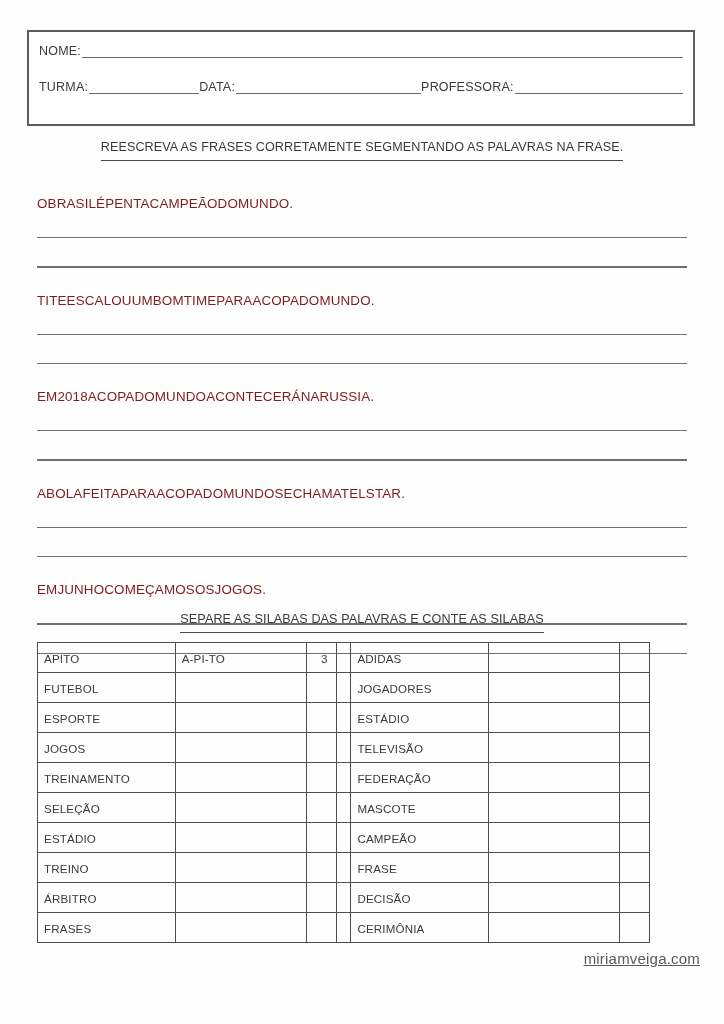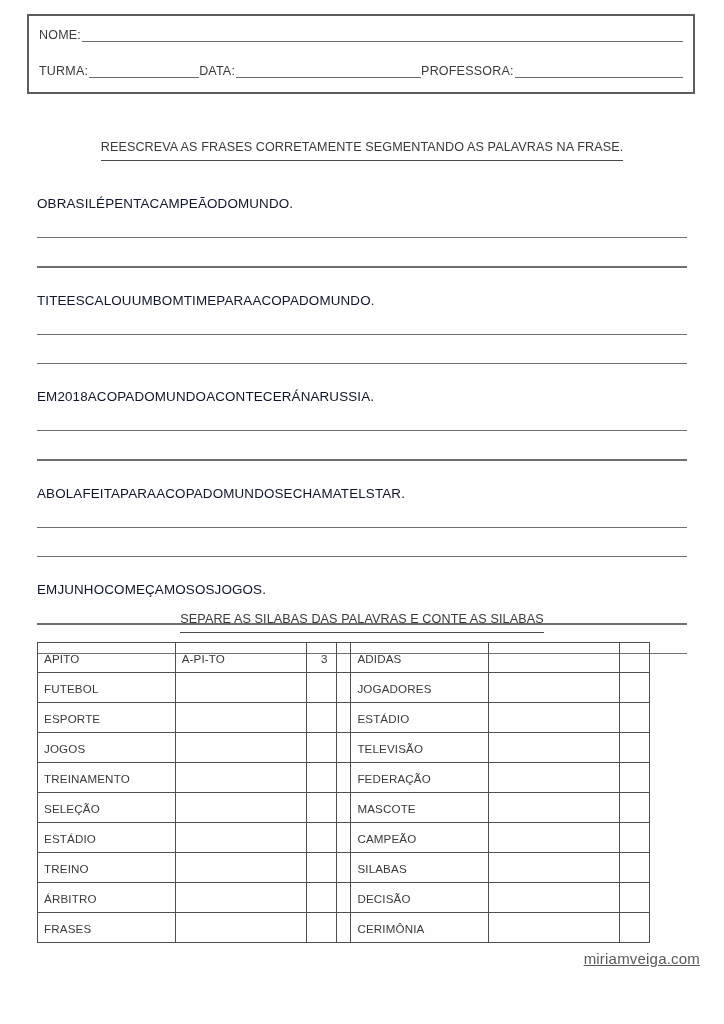--- a/index.html
+++ b/index.html
@@ -19,23 +19,23 @@
   .page {
     position: absolute;
     inset: 0;
     background: #fefefe;
   }
 
   
   .id-box {
     position: absolute;
     left: 27px;
-    top: 14px;
+    top: 30px;
     width: 668px;
-    height: 80px;
+    height: 96px;
     border: 2px solid #5d5d5d;
     box-sizing: border-box;
     background: #fff;
   }
   .id-row {
     position: absolute;
     left: 10px;
     right: 10px;
     display: flex;
     align-items: flex-end;
@@ -74,21 +74,21 @@
   .sentences {
     position: absolute;
     left: 37px;
     top: 192px;
     width: 650px;
   }
   .sentence-item { margin-bottom: 1px; }
   .sentence-text {
     font-size: 13.4px;
     letter-spacing: 0.15px;
-    color: #0f172a;
+    color: #7f1d1d;
     height: 23px;
     line-height: 23px;
     white-space: nowrap;
   }
   .write-line {
     height: 1.3px;
     background: #6f6f6f;
     margin-top: 22px;
   }
   .write-line.second { margin-top: 28px; }
@@ -250,21 +250,21 @@
           <td class="col-gap"></td>
           <td class="col-word">CAMPEÃO</td>
           <td class="col-syl"></td>
           <td class="col-count"></td>
         </tr>
         <tr>
           <td class="col-word">TREINO</td>
           <td class="col-syl"></td>
           <td class="col-count"></td>
           <td class="col-gap"></td>
-          <td class="col-word">SILABAS</td>
+          <td class="col-word">FRASE</td>
           <td class="col-syl"></td>
           <td class="col-count"></td>
         </tr>
         <tr>
           <td class="col-word">ÁRBITRO</td>
           <td class="col-syl"></td>
           <td class="col-count"></td>
           <td class="col-gap"></td>
           <td class="col-word">DECISÃO</td>
           <td class="col-syl"></td>

